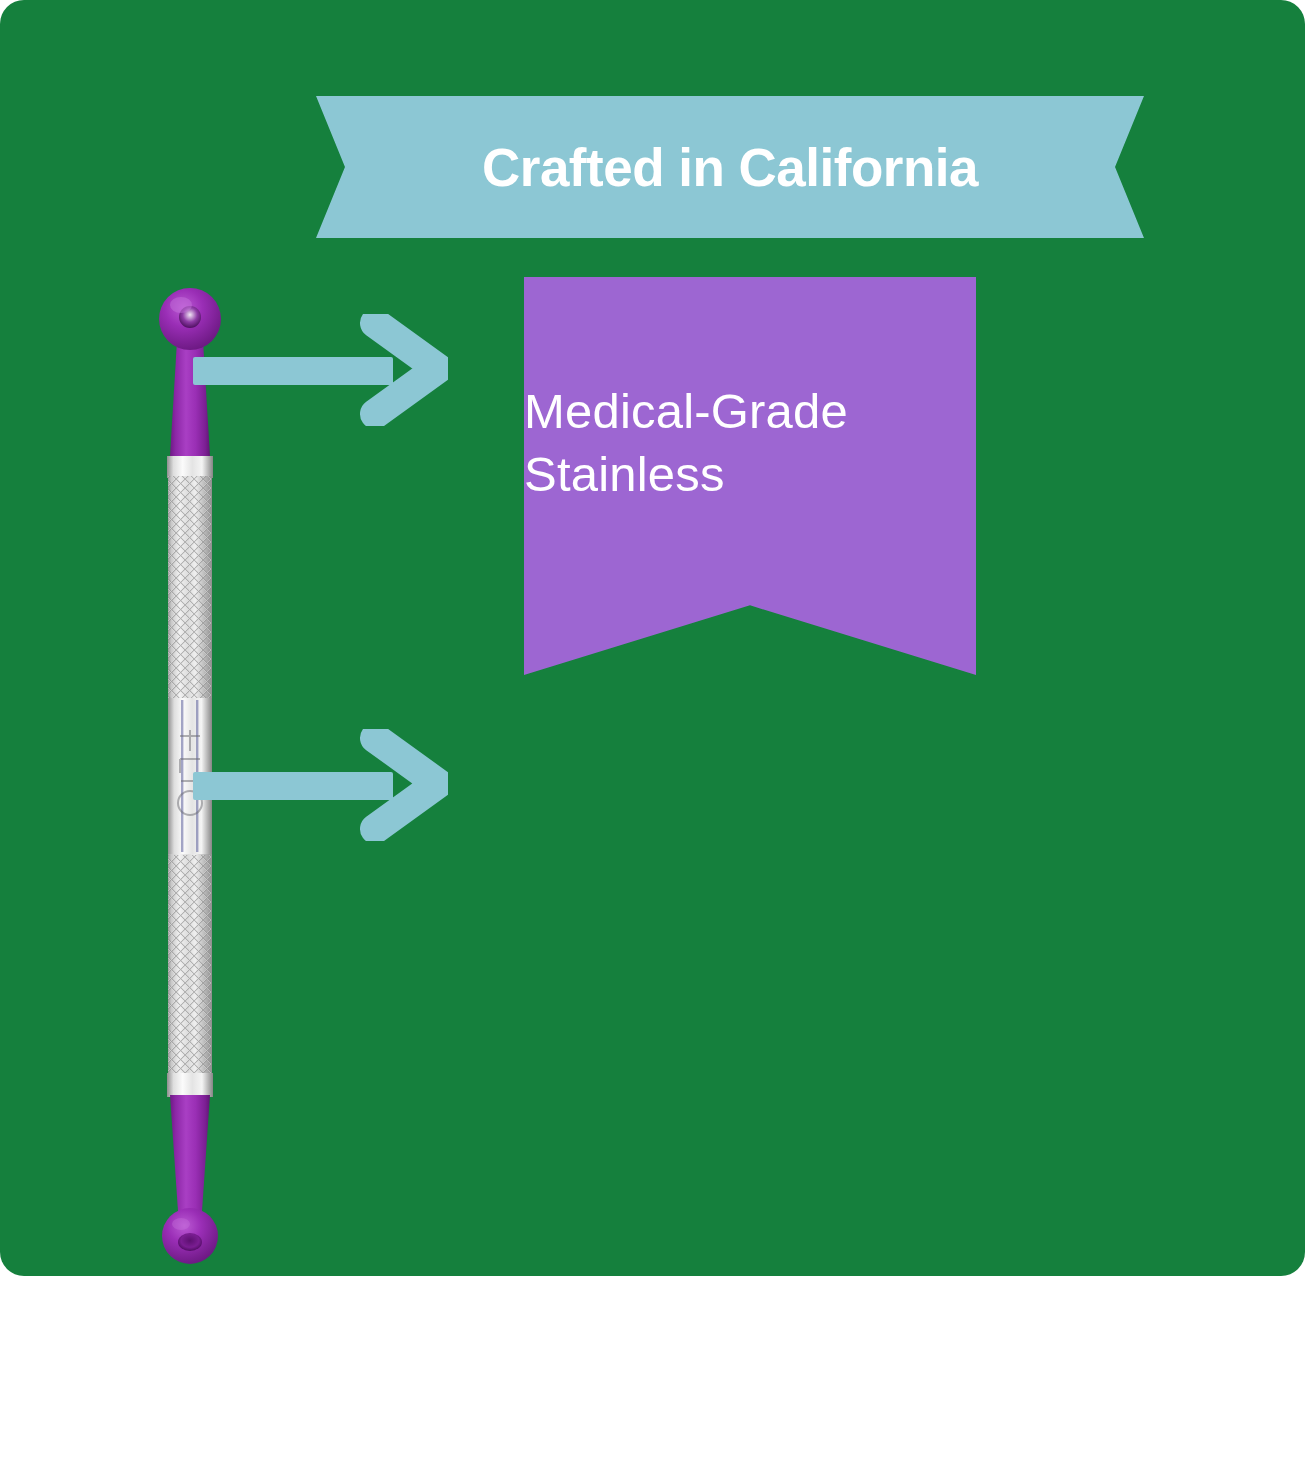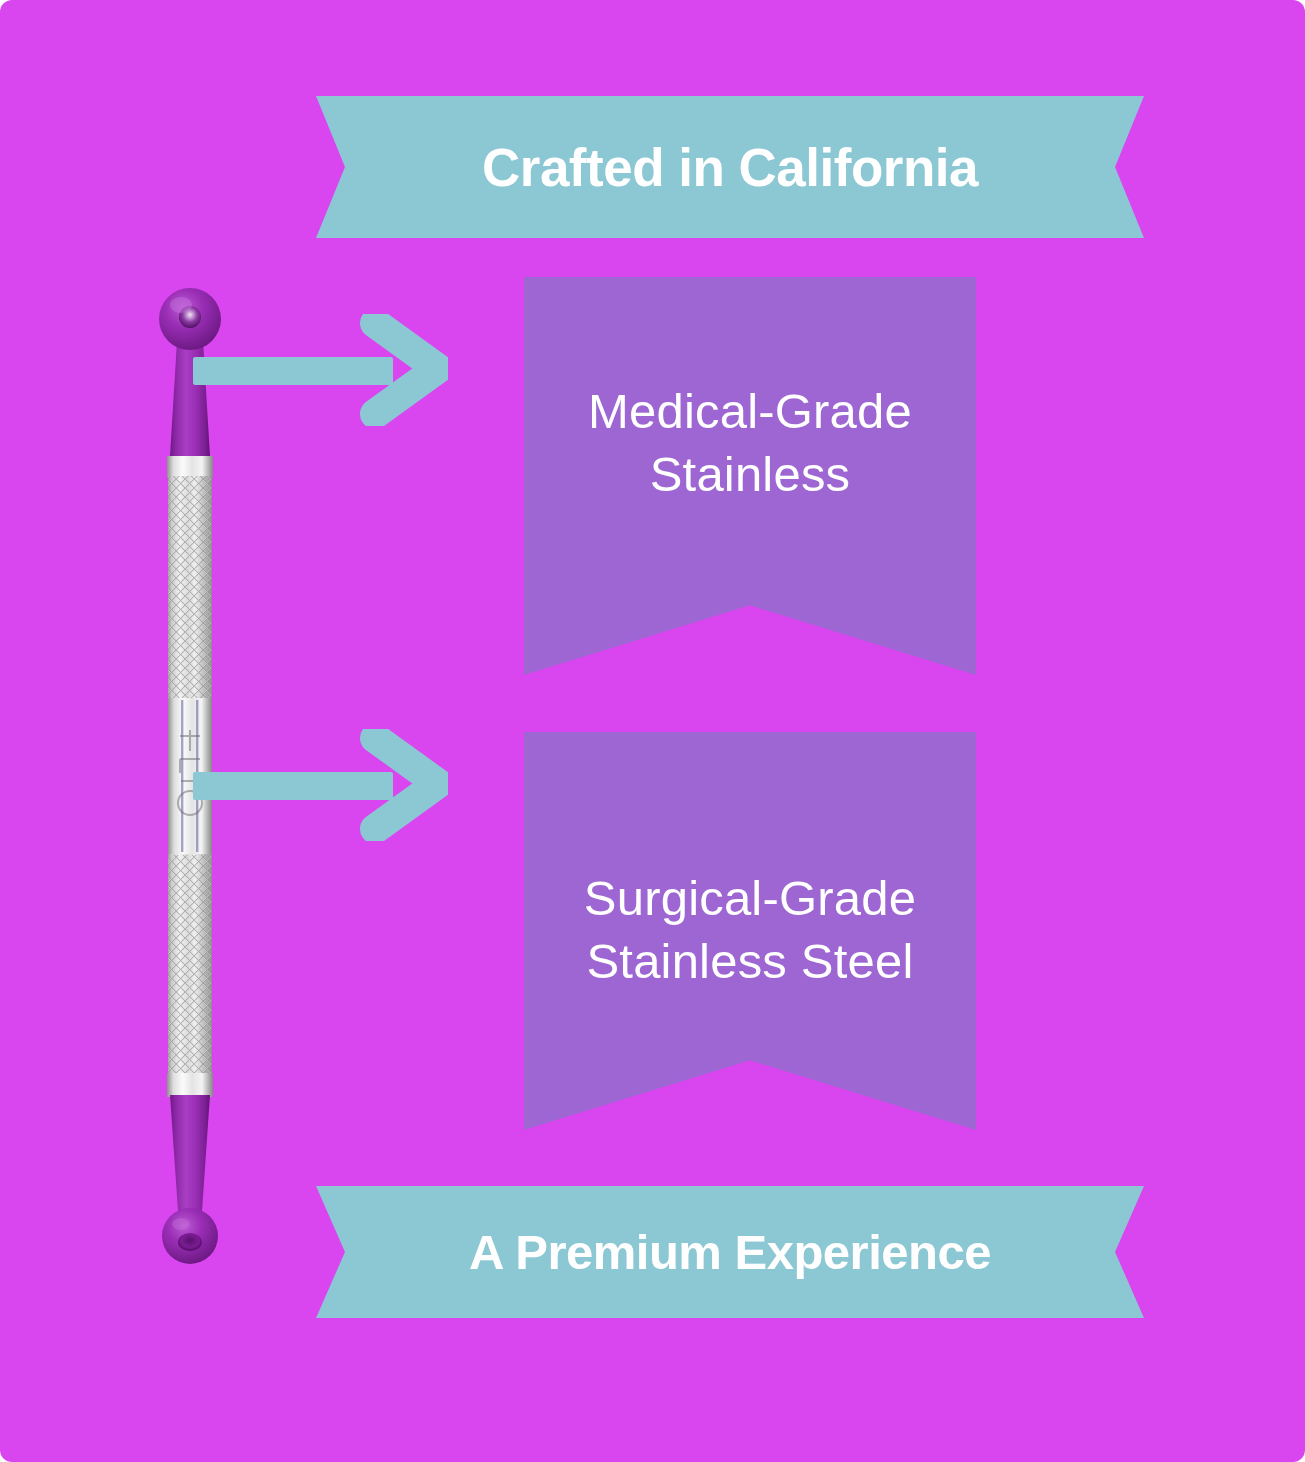--- a/index.html
+++ b/index.html
@@ -7,23 +7,23 @@
     padding: 0;
     background: #ffffff;
   }
   body {
     font-family: "Liberation Sans", sans-serif;
   }
 
   #infographic {
     position: relative;
     width: 1305px;
-    height: 1462px;
-    background: #d946ef;
-    border-radius: 12px;
+    height: 1276px;
+    background: #15803d;
+    border-radius: 24px;
     overflow: hidden;
   }
 
   
   .ribbon {
     position: absolute;
     display: flex;
     align-items: center;
     justify-content: center;
     background: #8cc7d4;
@@ -73,21 +73,20 @@
         0% 0%, 100% 0%,
         100% 100%, 50% 82.5%, 0% 100%);
     display: flex;
     align-items: flex-start;
     justify-content: center;
   }
   .flag-label {
     color: #ffffff;
     font-size: 49px;
     line-height: 1.28;
-    text-align: center;
     font-weight: 400;
     letter-spacing: 0.2px;
     width: 100%;
   }
 
   #flag-card-1 {
     top: 277px;
     height: 398px;
   }
   #flag-card-1 .flag-label { margin-top: 103px; }
@@ -241,24 +240,15 @@
     </div>
   </div>
 
   <div id="pointer-arrow-2" class="pointer-arrow">
     <svg width="255" height="112" viewBox="0 0 255 112" xmlns="http://www.w3.org/2000/svg">
       <rect x="0" y="43" width="200" height="28" fill="#8cc7d4" rx="2"></rect>
       <path d="M182 9 L245 54.5 L182 100" fill="none" stroke="#8cc7d4" stroke-width="30" stroke-linecap="round" stroke-linejoin="miter"></path>
     </svg>
   </div>
 
-  <div id="flag-card-2" class="flag-card">
-    <div class="flag-label">
-      <div>Surgical-Grade</div>
-      <div>Stainless Steel</div>
-    </div>
-  </div>
-
-  <div id="ribbon-bottom" class="ribbon">
-    <span class="ribbon-title">A Premium Experience</span>
-  </div>
+
 
 </div>
 
 </body></html>

